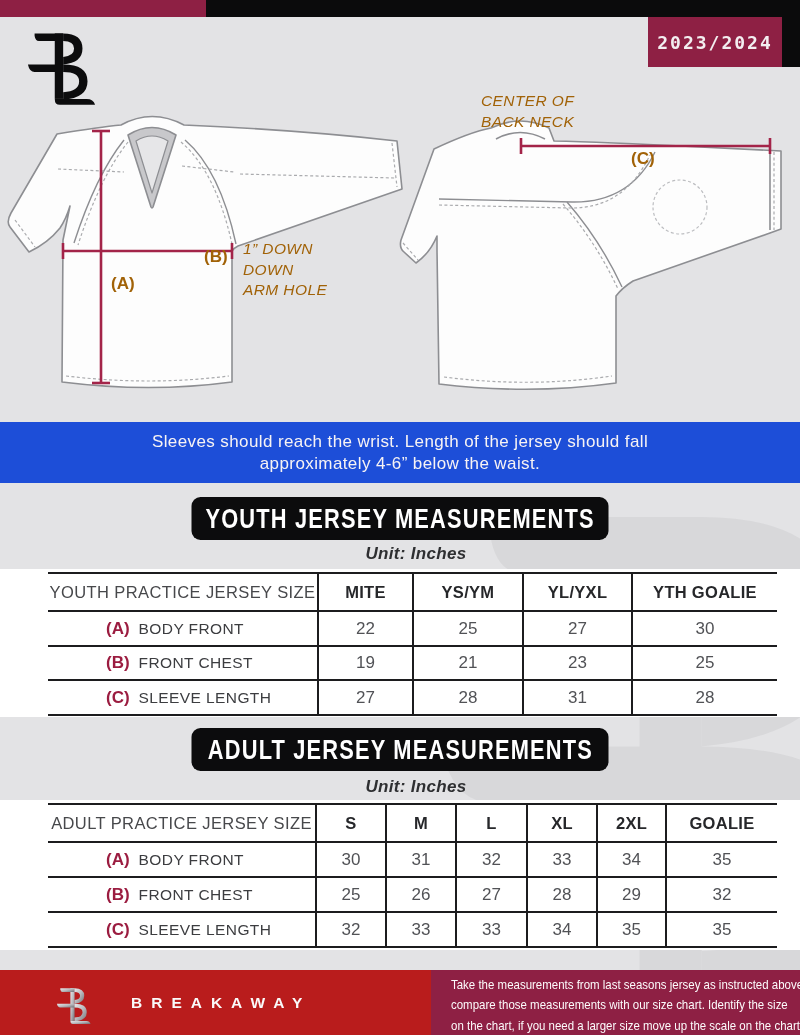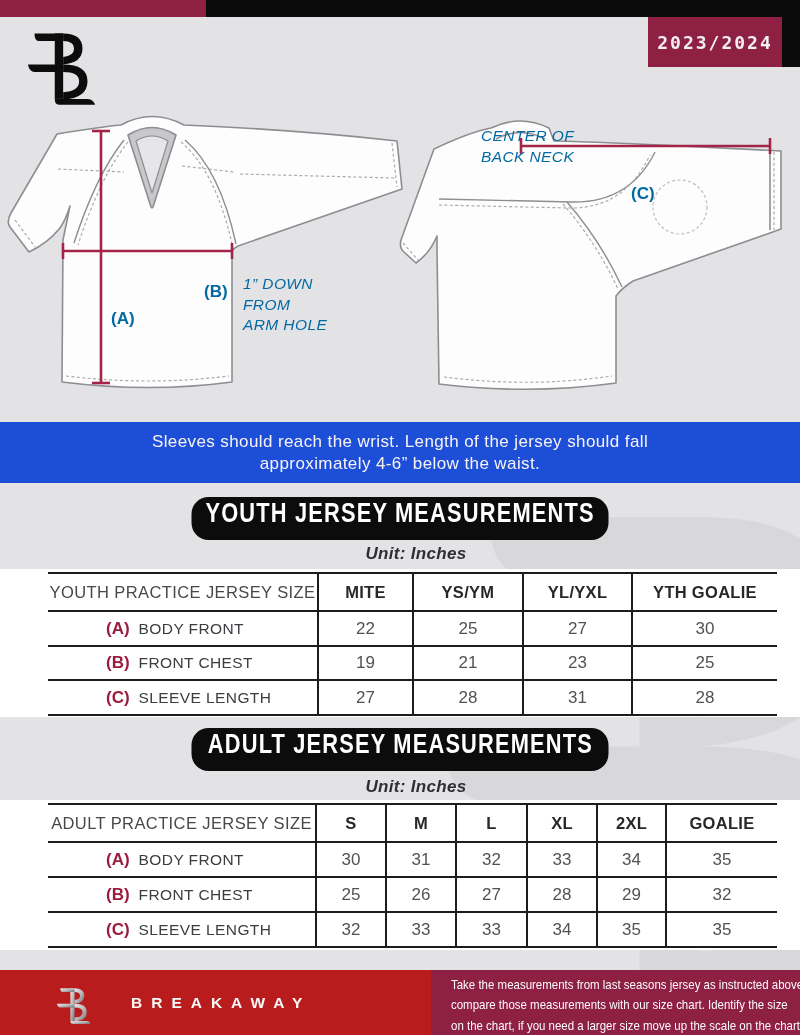--- a/index.html
+++ b/index.html
@@ -29,37 +29,37 @@
     font-family:"DejaVu Sans Mono", monospace;
     font-size:18px;font-weight:bold;color:#f3eef0;letter-spacing:2px;white-space:nowrap;
   }
   .logo-top{left:26px;top:25px;}
 
   
   .watermark{left:428px;top:455px;opacity:0.055;pointer-events:none;}
 
   
   .jerseys{left:0;top:90px;}
-  .anno{color:#0369a1;white-space:nowrap;margin-top:35px;}
+  .anno{color:#a16207;white-space:nowrap;}
   .anno.key{font-weight:bold;font-size:17px;}
   .anno.cap{font-style:italic;font-size:15.5px;line-height:20.5px;letter-spacing:0.4px;}
 
   
   .notice{
     left:0;top:422px;width:800px;height:61px;background:#1d4ed8;
     display:flex;flex-direction:column;align-items:center;justify-content:center;
     gap:1px;
   }
   .notice div{color:#f7f3f4;font-size:17px;line-height:21.5px;letter-spacing:0.4px;}
 
   
   .banner{
     left:50%;transform:translateX(-50%);
-    width:417px;height:43px;background:#0c0c0d;border-radius:17px;
-    display:flex;justify-content:center;
+    width:417px;height:43px;background:#0c0c0d;border-radius:9px;
+    display:flex;align-items:center;justify-content:center;
   }
   .banner span{
     display:inline-block;color:#ffffff;font-weight:bold;font-size:28px;
     letter-spacing:1.5px;white-space:nowrap;transform:scaleX(0.78);
   }
   .unit{
     left:16px;width:800px;text-align:center;
     font-style:italic;font-weight:bold;font-size:17px;color:#2e2f31;letter-spacing:0.3px;
   }
 
@@ -185,21 +185,21 @@
           <path d="M521 146 H770"></path>
           <path d="M521 138 V154"></path>
           <path d="M770 138 V154"></path>
         </g>
     </g>
   </svg>
 
   <div class="abs anno key" style="left:204px;top:247px;">(B)</div>
   <div class="abs anno cap" style="left:243px;top:239px;">
     <div>1” DOWN</div>
-    <div>FROM</div>
+    <div>DOWN</div>
     <div>ARM HOLE</div>
   </div>
   <div class="abs anno key" style="left:111px;top:274px;">(A)</div>
   <div class="abs anno cap" style="left:481px;top:91px;">
     <div>CENTER OF</div>
     <div>BACK NECK</div>
   </div>
   <div class="abs anno key" style="left:631px;top:149px;">(C)</div>
 
   <div class="abs notice">

